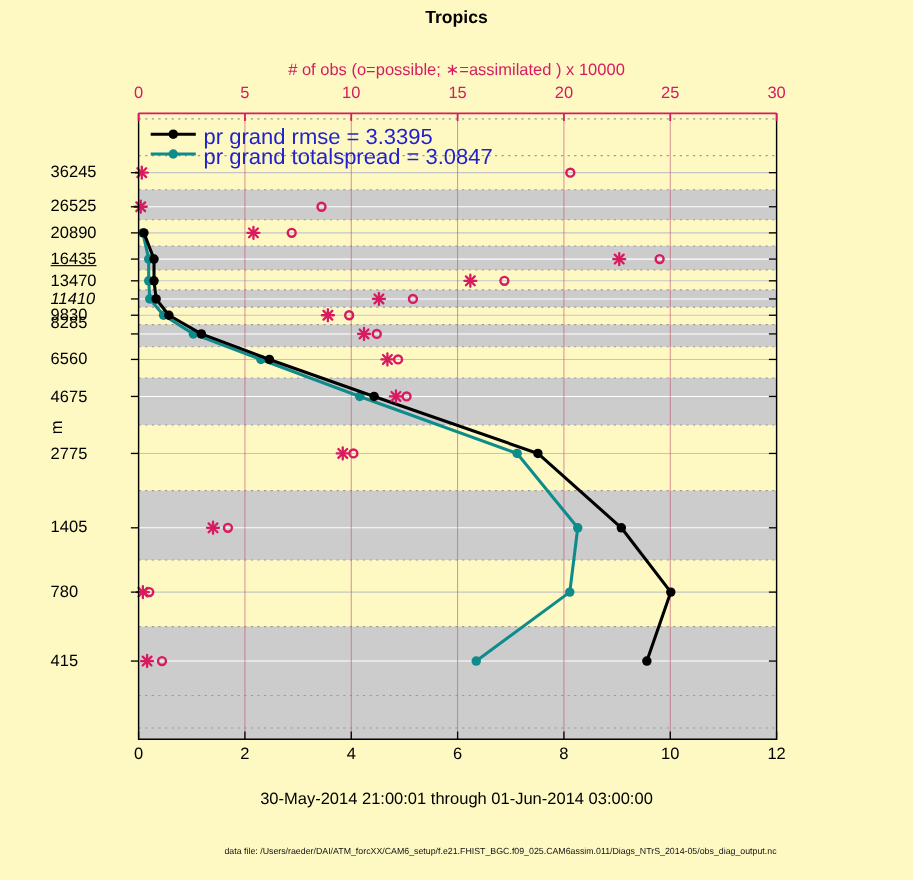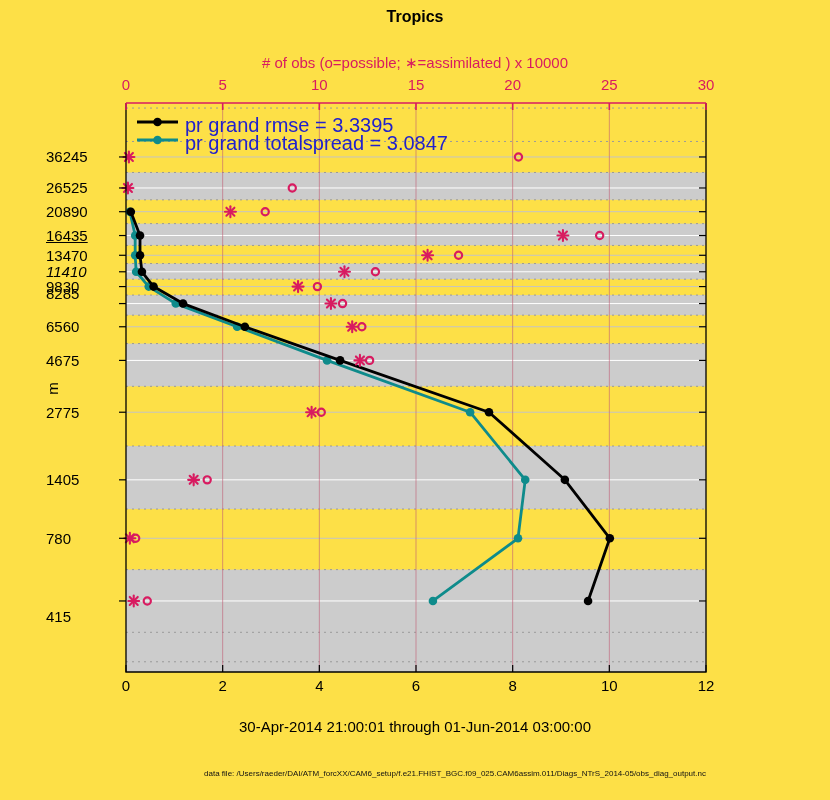--- a/index.html
+++ b/index.html
@@ -1,16 +1,16 @@
 <!DOCTYPE html>
 <html><head>
 <meta charset="utf-8">
 <style>
   html,body{margin:0;padding:0;background:#ffffff;}
-  .figure{position:relative;width:830px;height:800px;background:#fde047;
+  .figure{position:relative;width:830px;height:800px;background:#fef9c3;
           font-family:"Liberation Sans","DejaVu Sans",sans-serif;overflow:hidden;}
   .t-line{position:absolute;left:0;width:830px;text-align:center;color:#000;}
   #title1{top:8px;font-size:16px;font-weight:bold;}
   #title2{top:28px;font-size:16px;font-weight:bold;}
   #topAxisLabel{top:54px;font-size:15px;color:#d81b60;}
   #xAxisLabel{top:698px;font-size:15px;}
   #subtitle{top:718px;font-size:15px;}
   #footer{top:769px;font-size:8px;color:#111;padding-left:40px;}
   #yAxisLabel{position:absolute;left:46px;top:380px;font-size:15px;color:#000;
               transform:rotate(-90deg);transform-origin:center;}
@@ -217,21 +217,21 @@
       <circle cx="157.5" cy="122" r="4.3" fill="#000000"></circle>
       <line x1="137" y1="140" x2="178" y2="140" stroke="#0e8b8b" stroke-width="2.8"></line>
       <circle cx="157.5" cy="140" r="4.3" fill="#0e8b8b"></circle>
     </svg>
 
   <div class="leg-text" id="legText1">pr grand rmse = 3.3395</div>
   <div class="leg-text" id="legText2">pr grand totalspread = 3.0847</div>
 
   <div id="yAxisLabel">m</div>
   <div id="tick-labels">
-      <div class="ytick" style="left: 46px; top: 592.469px; margin-top: 16px;">415</div>
+      <div class="ytick" style="left: 46px; top: 592.469px;">415</div>
       <div class="ytick" style="left: 46px; top: 529.787px;">780</div>
       <div class="ytick" style="left: 46px; top: 471.329px;">1405</div>
       <div class="ytick" style="left: 46px; top: 403.72px;">2775</div>
       <div class="ytick" style="left: 46px; top: 351.909px;">4675</div>
       <div class="ytick" style="left: 46px; top: 318.259px;">6560</div>
       <div class="ytick" style="left: 46px; top: 285px;">8285</div>
       <div class="ytick" style="left: 46px; top: 278.083px;">9830</div>
       <div class="ytick" style="left: 46px; top: 263.277px; font-style: italic;">11410</div>
       <div class="ytick" style="left: 46px; top: 246.79px;">13470</div>
       <div class="ytick" style="left: 46px; top: 227.027px; text-decoration: underline;">16435</div>
@@ -247,15 +247,15 @@
       <div class="xtick" style="left: 684px; top: 677px;">12</div>
       <div class="ttick" style="left: 104px; top: 76px;">0</div>
       <div class="ttick" style="left: 200.667px; top: 76px;">5</div>
       <div class="ttick" style="left: 297.333px; top: 76px;">10</div>
       <div class="ttick" style="left: 394px; top: 76px;">15</div>
       <div class="ttick" style="left: 490.667px; top: 76px;">20</div>
       <div class="ttick" style="left: 587.333px; top: 76px;">25</div>
       <div class="ttick" style="left: 684px; top: 76px;">30</div>
     </div>
 
-  <div class="t-line" id="subtitle">30-Apr-2014 21:00:01 through 01-Jun-2014 03:00:00</div>
+  <div class="t-line" id="subtitle">30-May-2014 21:00:01 through 01-Jun-2014 03:00:00</div>
   <div class="t-line" id="footer">data file: /Users/raeder/DAI/ATM_forcXX/CAM6_setup/f.e21.FHIST_BGC.f09_025.CAM6assim.011/Diags_NTrS_2014-05/obs_diag_output.nc</div>
 </div>
 
 </body></html>

